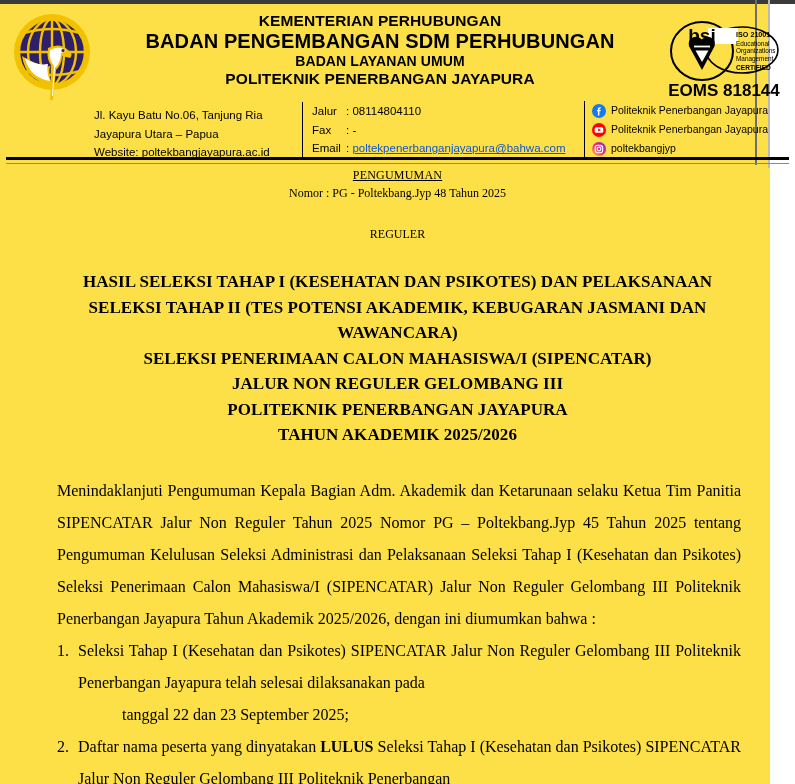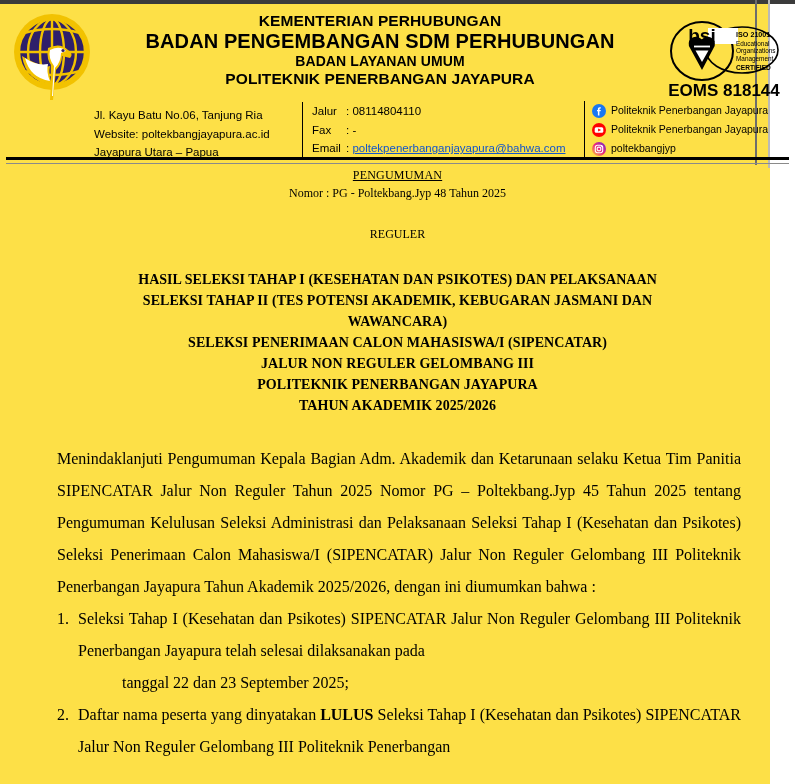--- a/index.html
+++ b/index.html
@@ -185,21 +185,21 @@
   .t-pengumuman {
     text-decoration: underline;
     letter-spacing: 0.2px;
   }
   .t-nomor { margin-top: 2px; }
   .t-tentang { margin-top: 25px; }
 
   .subject-block {
     text-align: center;
     font-weight: bold;
-    font-size: 14px;
+    font-size: 17px;
     line-height: 1.5;
     letter-spacing: 0.05px;
     margin-top: 27px;
     padding: 0 72px;
   }
 
   .para-block {
     margin-top: 27px;
     padding: 0 54px 0 57px;
     font-size: 16px;
@@ -293,25 +293,25 @@
           <text x="68" y="40.5" font-size="6.4">Management</text>
           <text x="68" y="50" font-size="6.6" font-weight="bold">CERTIFIED</text>
         </g>
         <text x="56" y="76" text-anchor="middle" font-family="'Liberation Sans',sans-serif" font-size="17" font-weight="bold" fill="#000">EOMS 818144</text>
       </svg>
     </div>
 
     <div class="contact">
       <div class="contact-col-addr">
         <div>Jl. Kayu Batu No.06, Tanjung Ria</div>
+        <div>Jayapura Utara – Papua</div>
         <div>
           <span>Website:</span>
           <span>poltekbangjayapura.ac.id</span>
         </div>
-        <div>Jayapura Utara – Papua</div>
       </div>
 
       <div class="contact-col-tel">
         <div class="tel-row">
           <span class="tel-label">Jalur</span><span>:</span>
           <span>08114804110</span>
         </div>
         <div class="tel-row">
           <span class="tel-label">Fax</span><span>:</span>
           <span>-</span>

